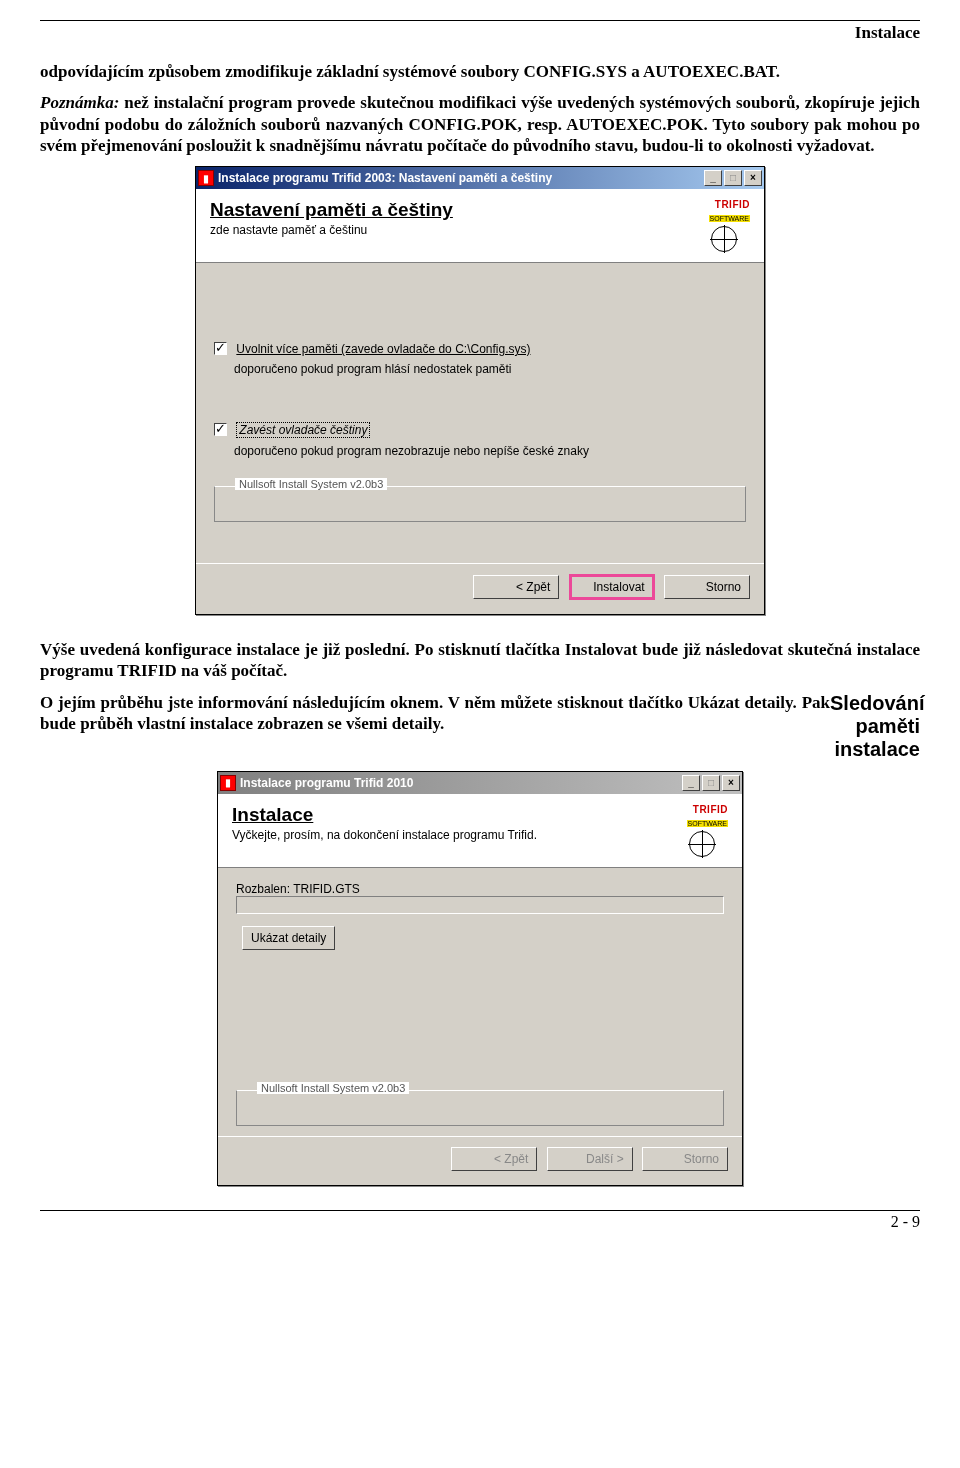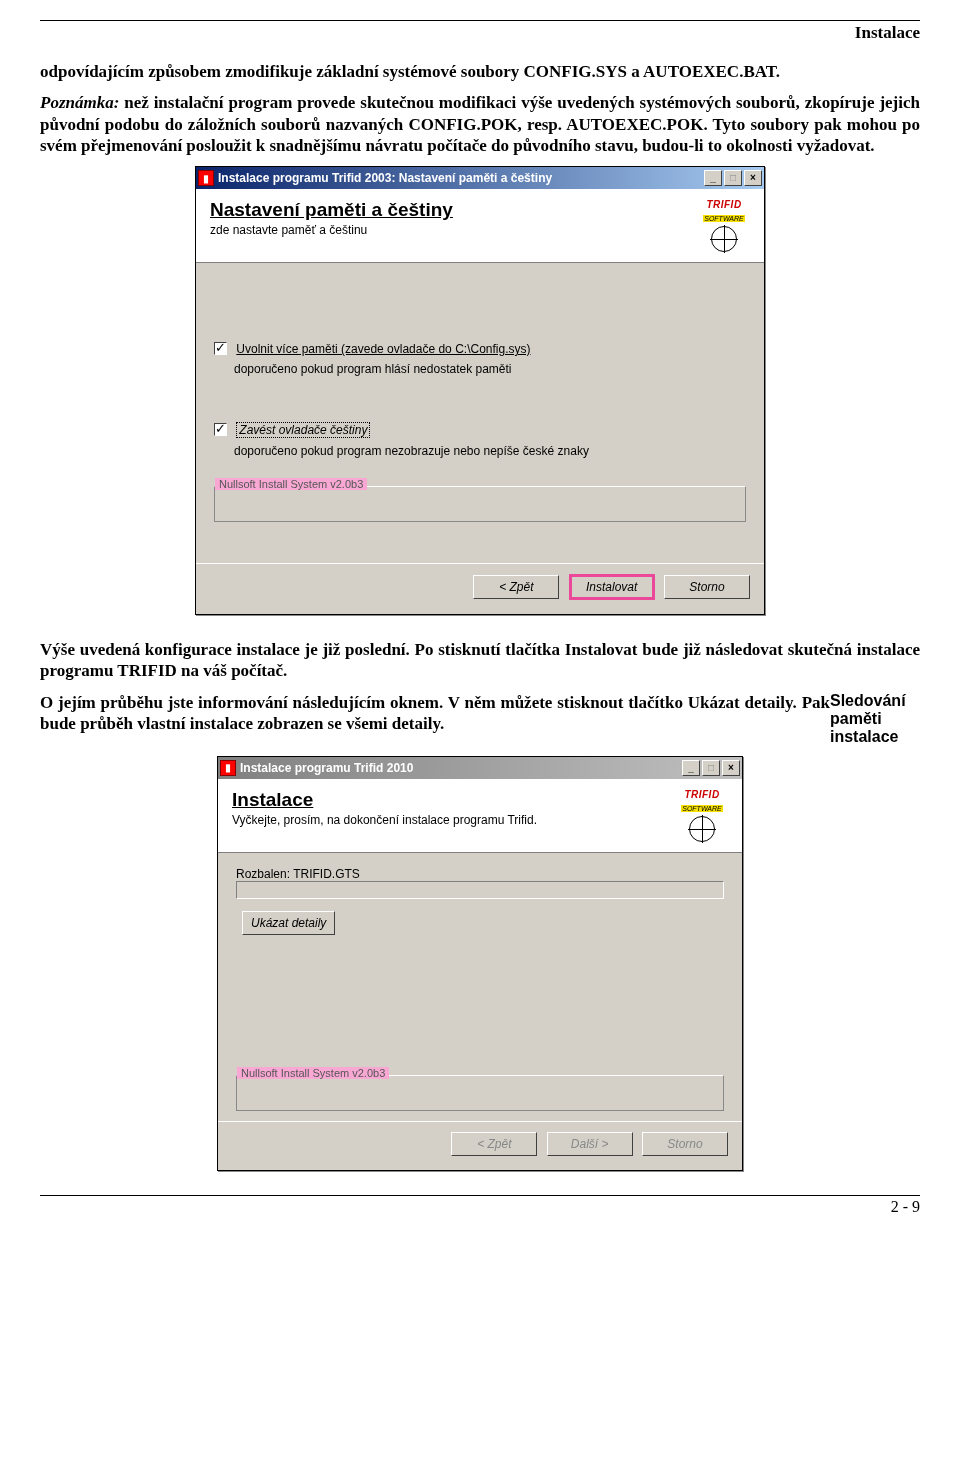--- a/index.html
+++ b/index.html
@@ -83,22 +83,21 @@
     padding: 10px 14px;
     display: flex;
     align-items: flex-start;
     border-bottom: 1px solid #808080;
   }
   .dlg-header-text { flex: 1; }
   .dlg-header-title { font-weight: bold; font-size: 19px; text-decoration: underline; }
   .dlg-header-sub { font-size: 12px; margin-top: 2px; }
   .logo {
     width: 52px;
-    text-align: center;
-    font-style: italic;
+    text-align: right;
   }
   .logo-text {
     font-size: 10px;
     font-weight: bold;
     color: #c00;
     letter-spacing: 0.5px;
   }
   .logo-sub {
     font-size: 7px;
     background: #f5e000;
@@ -160,45 +159,43 @@
     border: 1px solid #888;
     border-top-color: #fff;
     position: relative;
     margin-top: 28px;
     padding: 12px;
     height: 36px;
   }
   .groupbox-legend {
     position: absolute;
     top: -9px;
-    left: 0;
-    background: #f9a8d4;
+    left: 20px;
+    background: #ffffff;
     padding: 0 4px;
     font-size: 11px;
     color: #555;
   }
   .btnrow {
     padding: 10px 14px 14px;
     text-align: right;
     border-top: 1px solid #fff;
     background: #d4d0c8;
   }
   .btn {
     display: inline-block;
     min-width: 86px;
     padding: 4px 8px;
     background: #d4d0c8;
     border: 1px solid #fff;
     border-right-color: #404040;
     border-bottom-color: #404040;
     font-family: Tahoma, Arial, sans-serif;
     font-size: 12px;
-    text-align: center;
     margin-left: 6px;
-    font-style: italic;
   }
   .btn.default { border: 3px solid #ec4899; padding: 3px 7px; }
   .btn.disabled { color: #888; }
   .progress-label { font-size: 12px; }
   .progress-bar {
     height: 18px;
     border: 1px solid #808080;
     border-right-color: #fff;
     border-bottom-color: #fff;
     background: #d4d0c8;
@@ -206,24 +203,24 @@
   }
   .btn.small { min-width: 90px; }
   .side-note-row {
     display: flex;
     align-items: flex-start;
     margin-bottom: 6px;
   }
   .side-note-row .body-text { flex: 1; margin-bottom: 0; }
   .side-label {
     font-family: Arial, sans-serif;
-    font-size: 16px;
+    font-size: 20px;
     font-weight: bold;
     width: 90px;
-    text-align: left;
+    text-align: right;
   }
   .footer-line {
     border-top: 1.5px solid #000;
     margin-top: 16px;
   }
   .footer-num {
     text-align: right;
     font-size: 16px;
     padding-top: 2px;
   }

